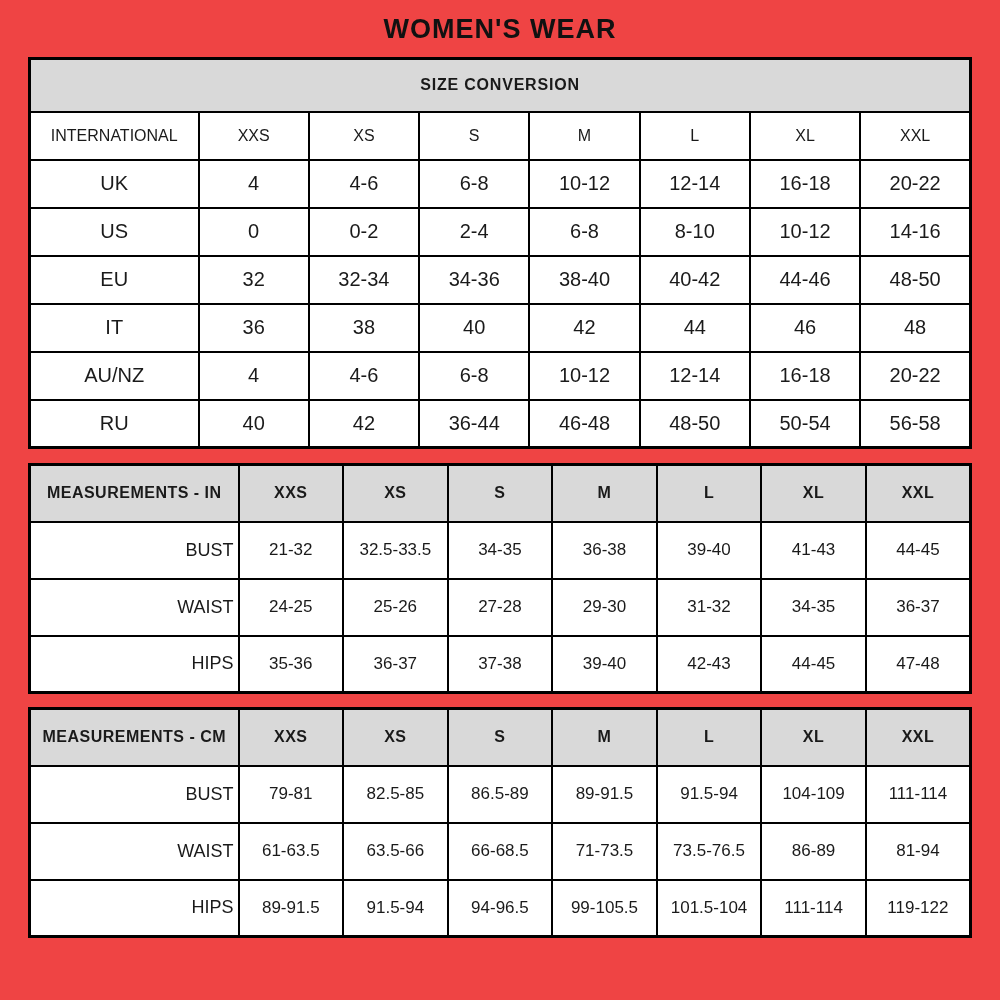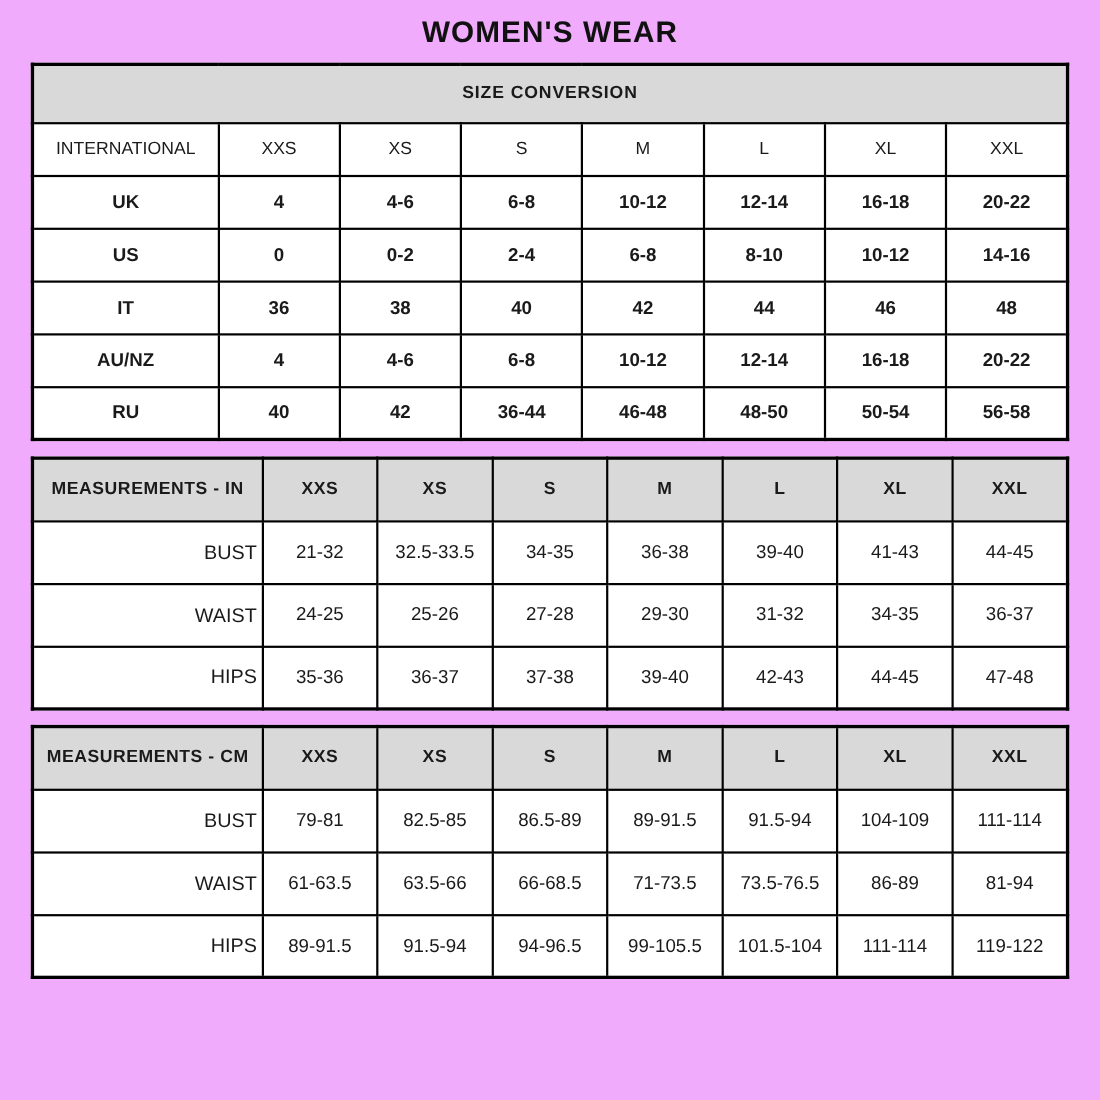--- a/index.html
+++ b/index.html
@@ -2,21 +2,21 @@
 <html><head>
 <meta charset="utf-8">
 <style>
   * { box-sizing: border-box; }
   html, body { margin: 0; padding: 0; background: #ffffff; }
   .page {
     width: 1000px; height: 1000px;
     padding: 12px 28px 0 28px;
     font-family: "Liberation Sans", sans-serif;
     color: #1a1a1a;
-    background: #f0abfc;
+    background: #ef4444;
   }
   .title {
     margin: 0 0 11px 0;
     text-align: center;
     font-size: 27px;
     font-weight: 700;
     letter-spacing: 1px;
     line-height: 34px;
     color: #111111;
   }
@@ -39,21 +39,21 @@
   .t1 col.first { width: 169px; }
   .t1 .banner-row { height: 53px; }
   .t1 .banner {
     background: #d9d9d9;
     font-weight: 700;
     font-size: 16px;
     letter-spacing: 0.8px;
   }
   .t1 tr.data { height: 48px; }
   .t1 th.colhead { font-weight: 400; font-size: 16px; }
-  .t1 td { font-size: 17px; font-weight: 700; }
+  .t1 td { font-size: 20px; font-weight: 400; }
   
   .mt { margin-top: 14px; }
   .mt col.first { width: 209px; }
   .mt tr { height: 57px; margin-top: 25px; }
   .mt th {
     background: #d9d9d9;
     font-weight: 700;
     font-size: 16px;
     letter-spacing: 0.5px;
   }
@@ -109,20 +109,30 @@
         <td>US</td>
         <td>0</td>
         <td>0-2</td>
         <td>2-4</td>
         <td>6-8</td>
         <td>8-10</td>
         <td>10-12</td>
         <td>14-16</td>
       </tr>
       <tr class="data">
+        <td>EU</td>
+        <td>32</td>
+        <td>32-34</td>
+        <td>34-36</td>
+        <td>38-40</td>
+        <td>40-42</td>
+        <td>44-46</td>
+        <td>48-50</td>
+      </tr>
+      <tr class="data">
         <td>IT</td>
         <td>36</td>
         <td>38</td>
         <td>40</td>
         <td>42</td>
         <td>44</td>
         <td>46</td>
         <td>48</td>
       </tr>
       <tr class="data">

